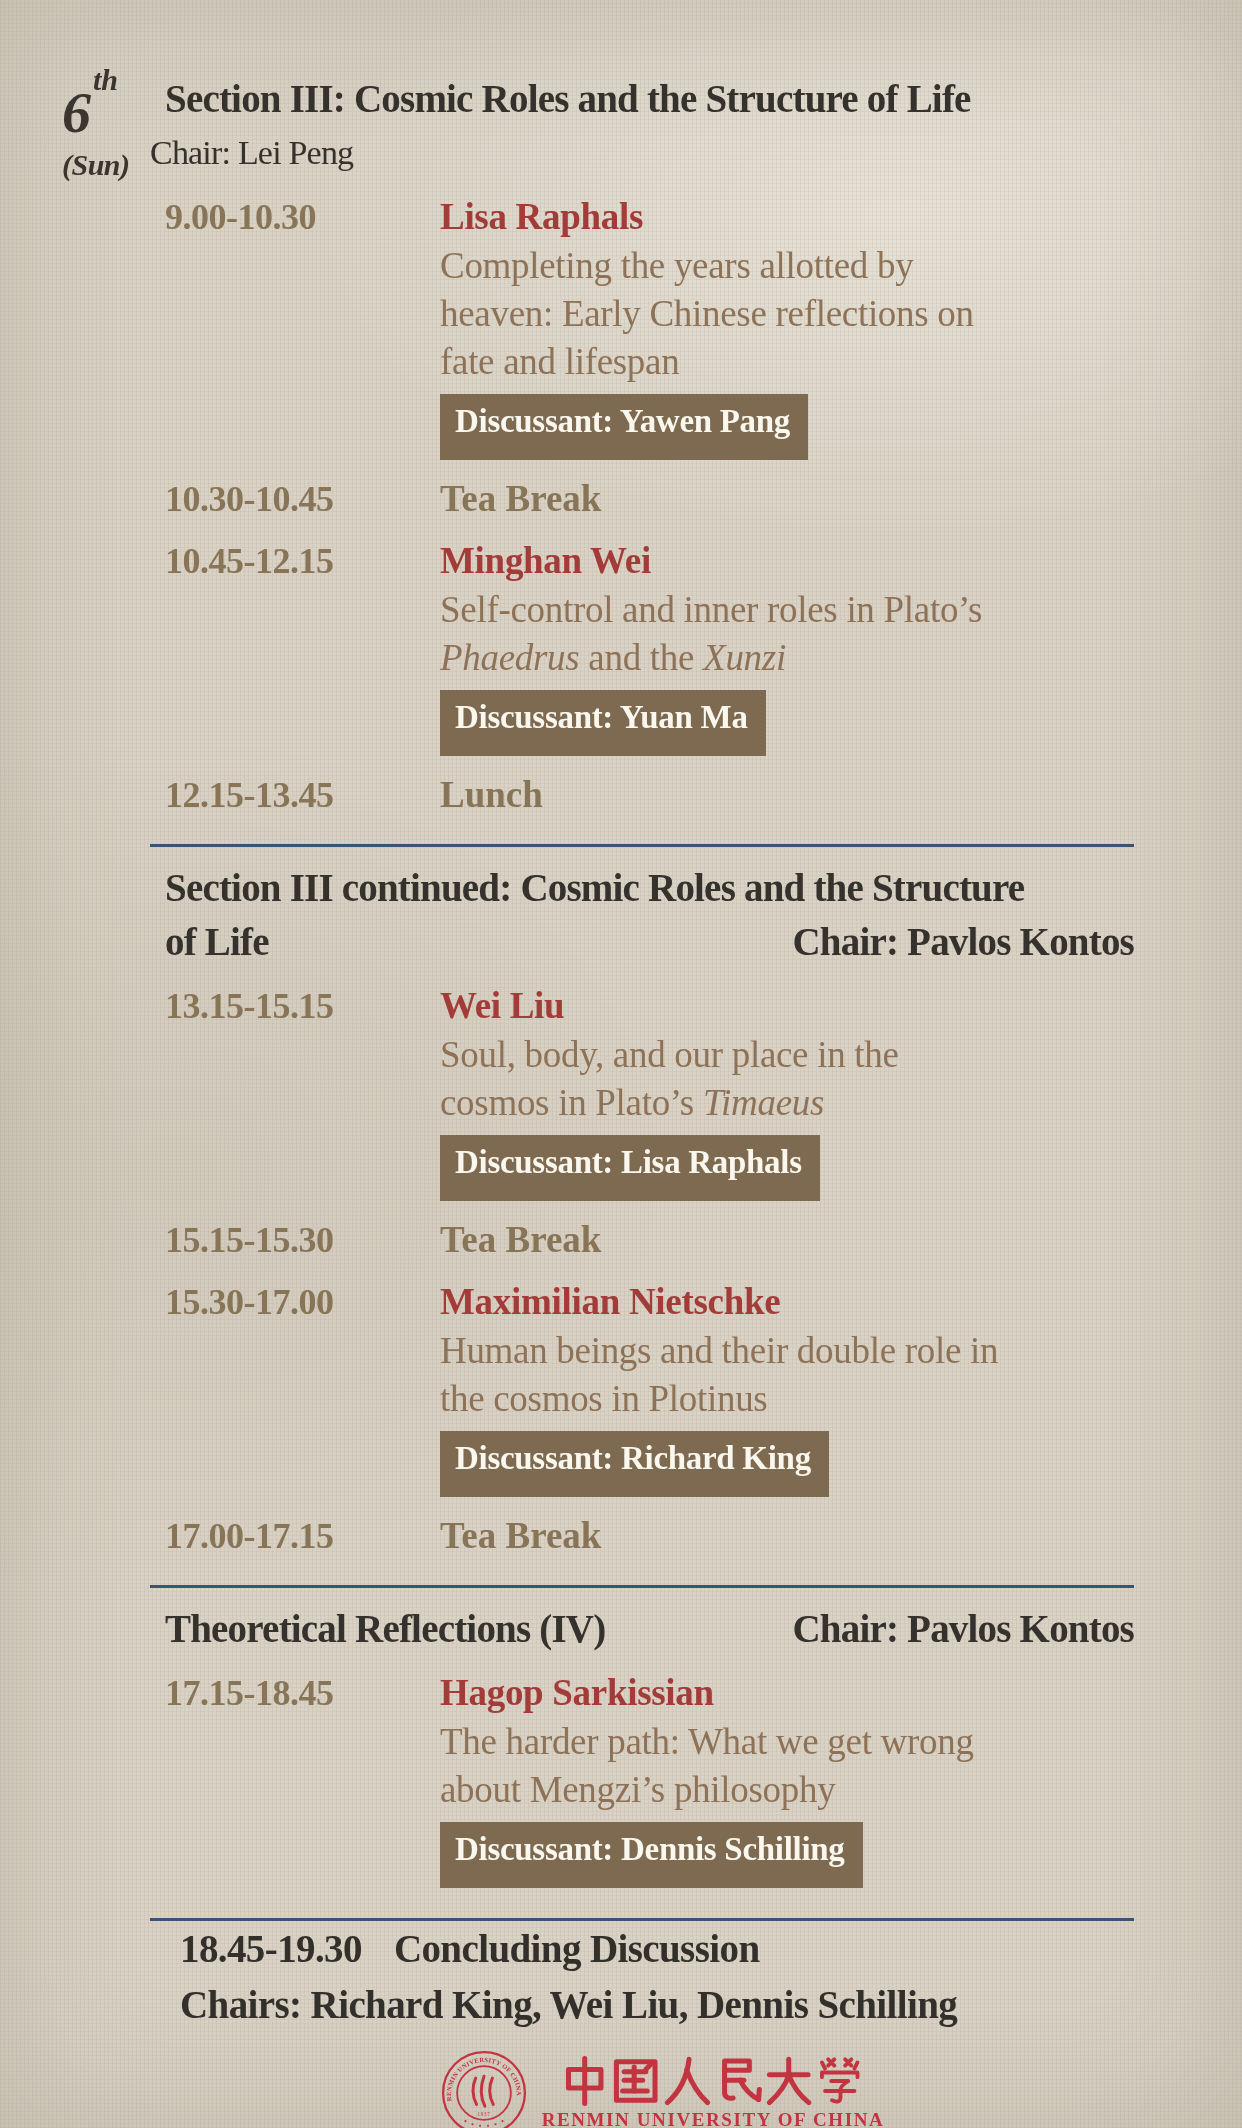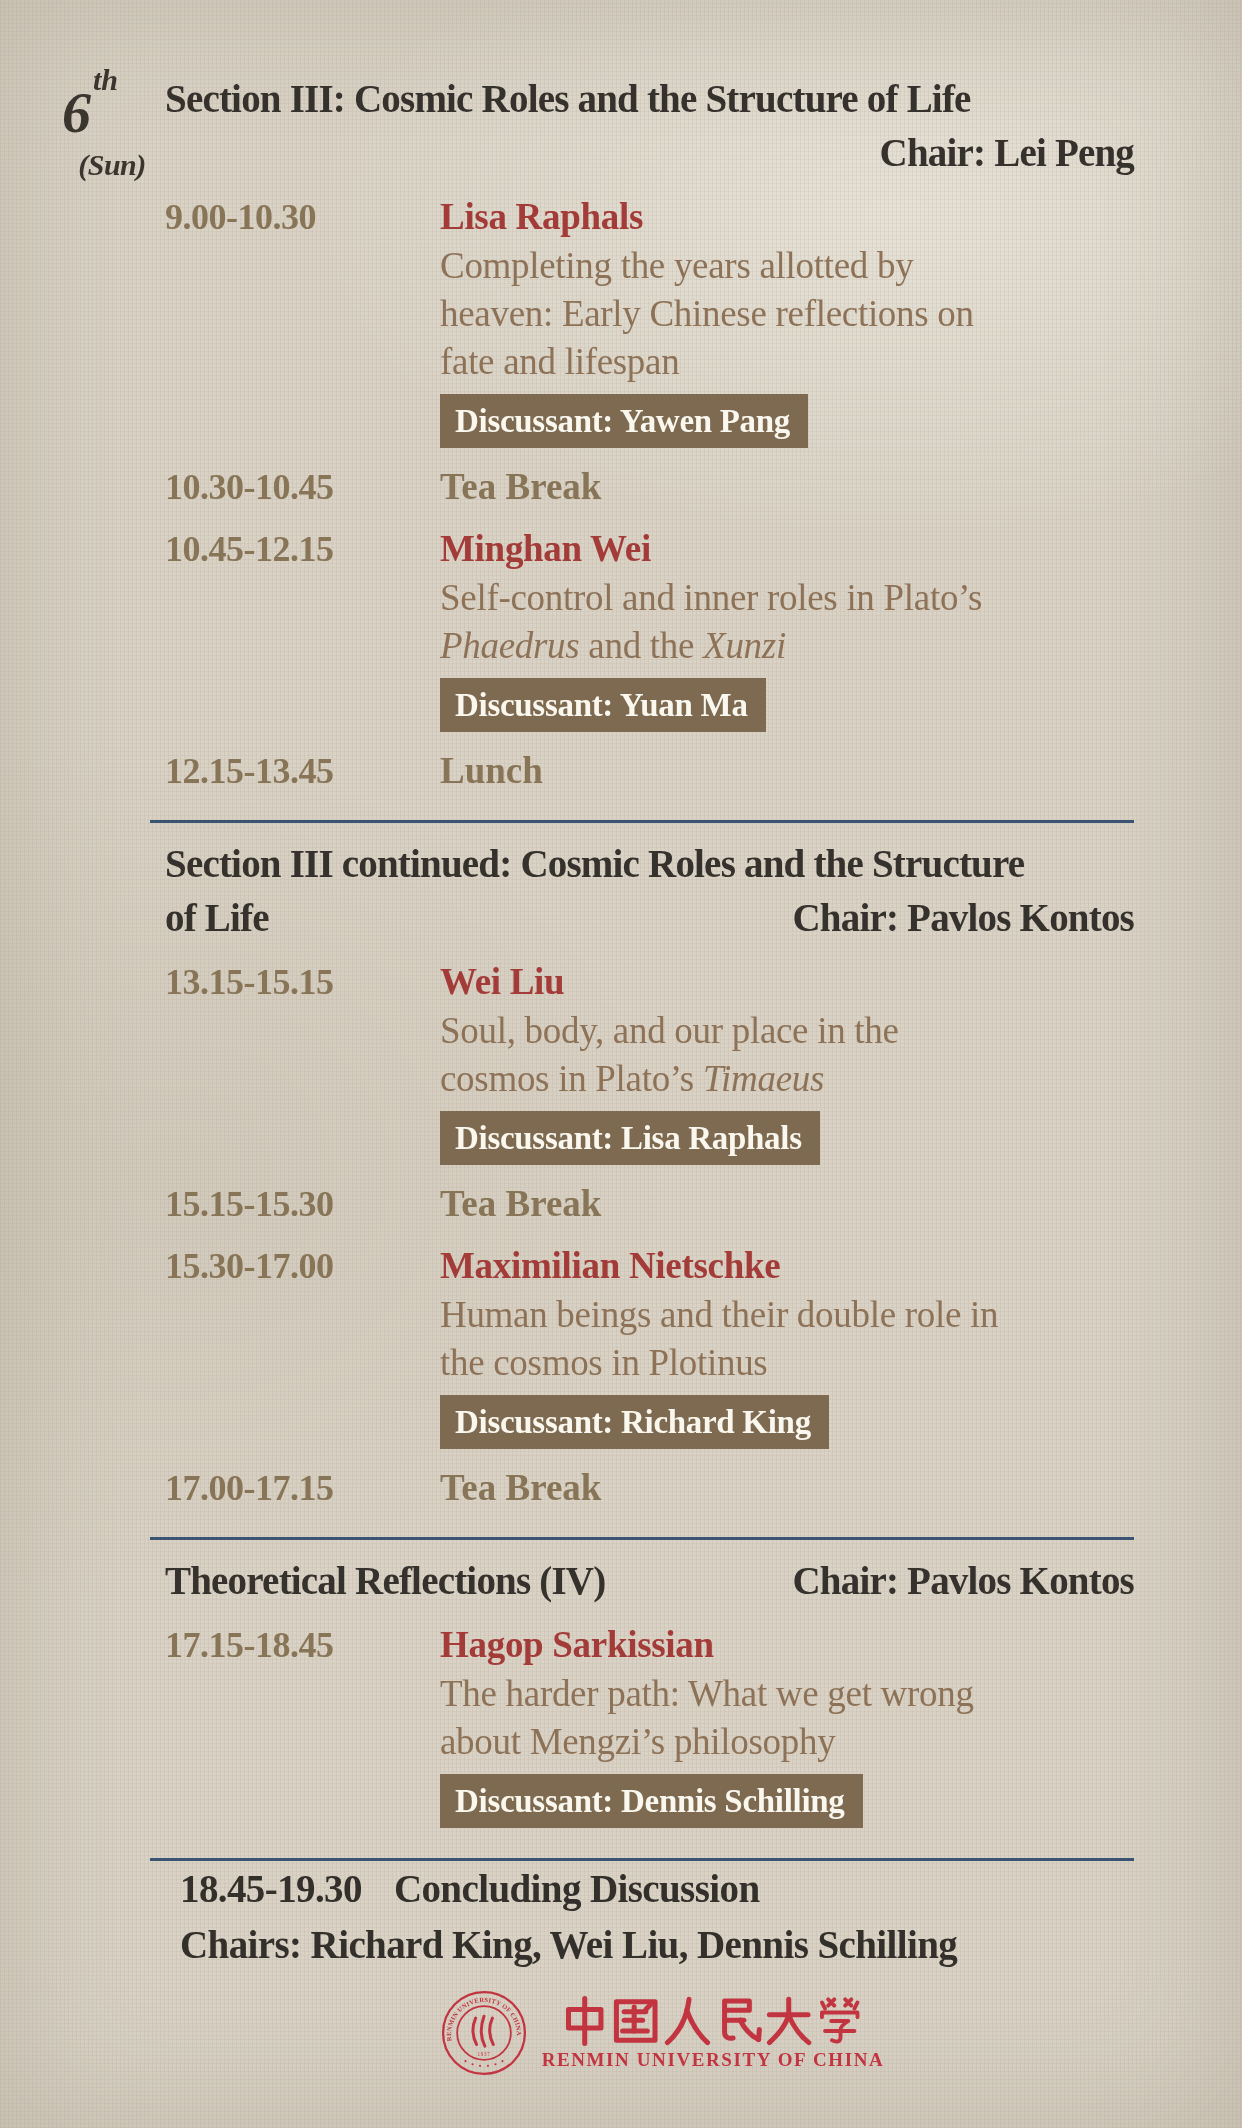--- a/index.html
+++ b/index.html
@@ -15,35 +15,35 @@
       repeating-linear-gradient(90deg, rgba(128,118,100,0.09) 0 1px, rgba(0,0,0,0) 1px 4px),
       repeating-linear-gradient(0deg, rgba(128,118,100,0.07) 0 1px, rgba(0,0,0,0) 1px 4px),
       radial-gradient(900px 500px at 72% 10%, rgba(255,253,246,0.35), rgba(255,253,246,0) 65%),
       radial-gradient(750px 620px at 14% 55%, rgba(168,157,135,0.16), rgba(168,157,135,0) 70%);
     box-shadow: inset 0 0 140px rgba(92,82,62,0.18);
   }
   
   .day{position:absolute;left:62px;top:84px;width:100px;color:#3a352f;font-style:italic;font-weight:bold;}
   .day-num{font-size:58px;line-height:1;}
   .day-num sup{font-size:30px;position:relative;top:-22px;left:2px;}
-  .day-week{font-size:30px;margin-top:6px;letter-spacing:-0.5px;text-align:center;}
+  .day-week{font-size:30px;margin-top:6px;letter-spacing:-0.5px;}
   
   .content{position:absolute;left:150px;top:72px;width:984px;}
   .sec-title{font-size:39px;line-height:54px;font-weight:bold;color:#35312c;letter-spacing:-0.8px;white-space:nowrap;padding-left:15px;}
-  .sec-chair{font-size:39px;line-height:54px;font-weight:bold;color:#35312c;letter-spacing:-0.8px;text-align:right;}
+  .sec-chair{font-size:34px;line-height:54px;font-weight:normal;color:#35312c;letter-spacing:-0.8px;text-align:left;}
   .sec-line2{display:flex;justify-content:space-between;font-size:39px;line-height:54px;font-weight:bold;color:#35312c;letter-spacing:-0.8px;padding-left:15px;}
   .row{display:grid;grid-template-columns:242px 1fr;gap:48px;}
   .session{margin-top:12px;}
   .break-row{margin-top:14px;}
   .time{font-size:36px;line-height:50px;font-weight:bold;color:#887557;padding-left:15px;letter-spacing:-0.5px;}
   .break-label{font-size:37px;line-height:50px;font-weight:bold;color:#887557;}
   .speaker{font-size:37px;line-height:50px;font-weight:bold;color:#a33b38;letter-spacing:-0.3px;}
   .title-line{font-size:37px;line-height:48px;color:#8d7257;letter-spacing:-0.3px;}
   .title-line .it{font-style:italic;}
-  .badge{display:inline-block;margin-top:8px;background:#7d6a50;color:#faf7ef;font-size:33px;line-height:40px;font-weight:bold;padding:7px 18px 7px 15px;letter-spacing:-0.3px;}
+  .badge{display:inline-block;margin-top:8px;background:#7d6a50;color:#faf7ef;font-size:33px;line-height:40px;font-weight:bold;padding:7px 18px 19px 15px;letter-spacing:-0.3px;}
   .badge-wrap{margin-top:0;}
   .divider{border:none;border-top:3px solid #2d4a6b;margin:24px 0 14px 0;opacity:0.92;}
   .divider.pre-footer{margin-top:30px;margin-bottom:0;}
   .foot-line{font-size:39px;line-height:56px;font-weight:bold;color:#33302b;letter-spacing:-0.6px;padding-left:30px;}
   .foot-line.first{}
   .foot-time{margin-right:32px;}
   
   .logo{display:flex;align-items:center;justify-content:center;gap:14px;margin-top:16px;transform:translateX(20px);}
   .seal{width:88px;height:88px;flex:0 0 auto;}
   .logo-text{display:flex;flex-direction:column;align-items:center;gap:3px;}

